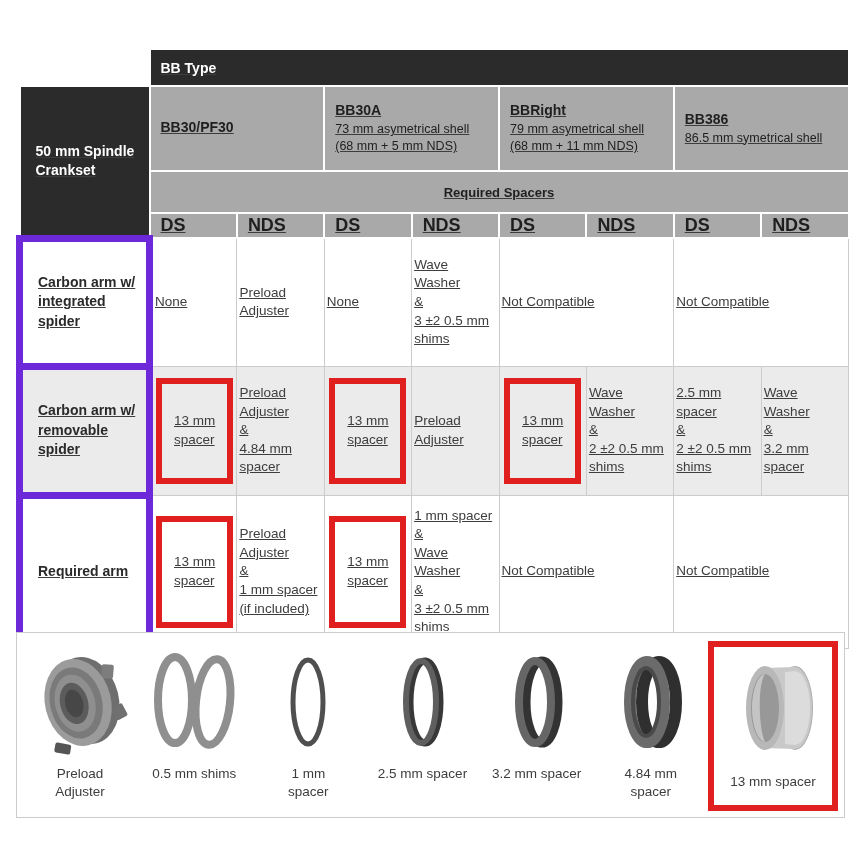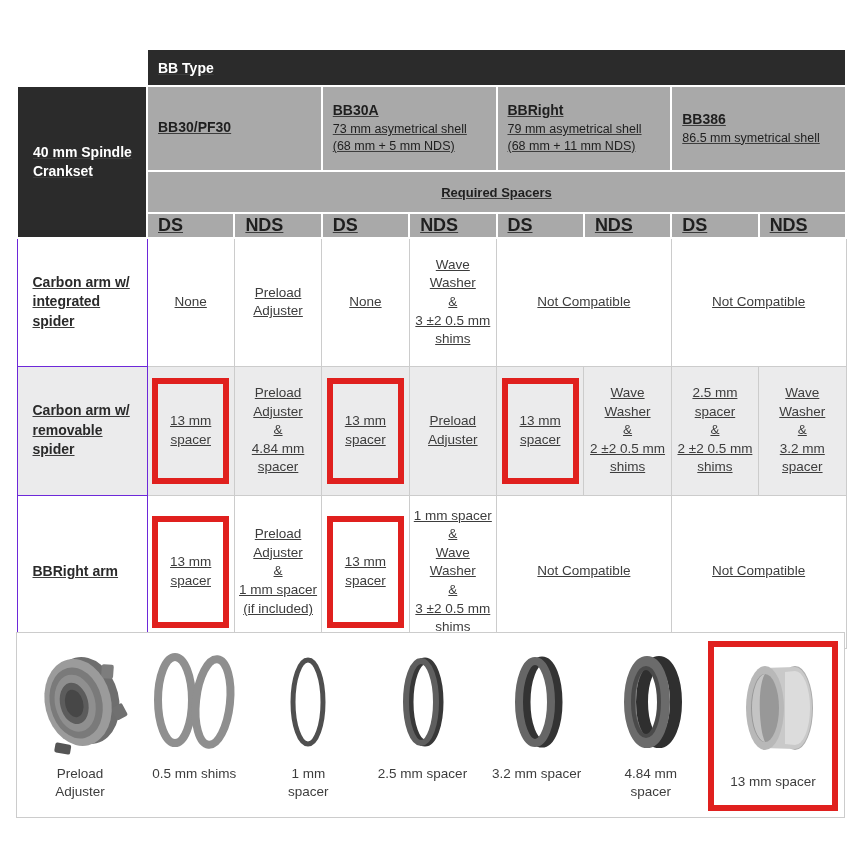--- a/index.html
+++ b/index.html
@@ -16,23 +16,23 @@
   td.bbtype{font-weight:bold;font-size:14px;padding-left:10px;}
   td.crankset{font-weight:bold;font-size:14px;padding-left:15px;line-height:1.35;}
   
   td.gray{background:#a9a9a9;border:2px solid #ffffff;color:#1f1f1f;}
   td.bbhead{padding:6px 10px;text-align:left;}
   .bbname{font-weight:bold;font-size:14px;}
   .bbdesc{font-size:12.5px;margin-top:3px;line-height:1.35;}
   td.reqspacers{text-align:center;font-weight:bold;font-size:13px;}
   td.dsnds{font-weight:bold;font-size:18px;padding-left:10px;text-align:left;}
   
-  td.cell{border:1px solid #cccccc;background:#ffffff;text-align:center;
+  td.cell{border:1px solid #cccccc;background:#ffffff;
           font-size:13.5px;line-height:1.38;color:#3d3d3d;padding:11px 2px;}
-  td.rowlabel{border:1px solid #6d28d9;background:#ffffff;text-align:left;
+  td.rowlabel{border:7px solid #6d28d9;background:#ffffff;text-align:left;
           font-weight:bold;font-size:14px;color:#2a2a2a;padding-left:15px;line-height:1.4;}
   tr.shaded td.cell, tr.shaded td.rowlabel{background:#ebebec;}
   tr.hrow1{height:37px;} tr.hrow2{height:85px;} tr.hrow3{height:42px;} tr.hrow4{height:25px;}
   tr.r1{height:128px;} tr.r2{height:122px;} tr.r3{height:130px;}
   
   .hl{box-sizing:border-box;border:6px solid #e0201e;width:77px;margin:0 auto;
       display:flex;align-items:center;justify-content:center;background:transparent;}
   tr.r2 .hl{height:106px;} tr.r3 .hl{height:112px;}
   
   .legend{position:absolute;left:16px;top:632px;width:829px;height:186px;
@@ -63,21 +63,21 @@
         <col style="width:87.375px">
     </colgroup>
 
     <tbody>
         <tr class="hrow1">
       <td class="blank"></td>
       <td class="black bbtype" colspan="8">BB Type</td>
     </tr>
 
     <tr class="hrow2">
-      <td class="black crankset pre" rowspan="3">40 mm Spindle
+      <td class="black crankset pre" rowspan="3">50 mm Spindle
 Crankset</td>
       <td class="gray bbhead" colspan="2">
         <div class="bbname">BB30/PF30</div>
         <div class="bbdesc pre"></div>
       </td>
       <td class="gray bbhead" colspan="2">
         <div class="bbname">BB30A</div>
         <div class="bbdesc pre">73 mm asymetrical shell
 (68 mm + 5 mm NDS)</div>
       </td>
@@ -156,21 +156,21 @@
 2 ±2 0.5 mm
 shims</td>
       <td class="cell pre">Wave
 Washer
 &amp;
 3.2 mm
 spacer</td>
     </tr>
 
     <tr class="r3">
-      <td class="rowlabel pre">BBRight arm</td>
+      <td class="rowlabel pre">Required arm</td>
       <td class="cell">
         <div class="hl pre">13 mm
 spacer</div>
       </td>
       <td class="cell pre">Preload
 Adjuster
 &amp;
 1 mm spacer
 (if included)</td>
       <td class="cell">

